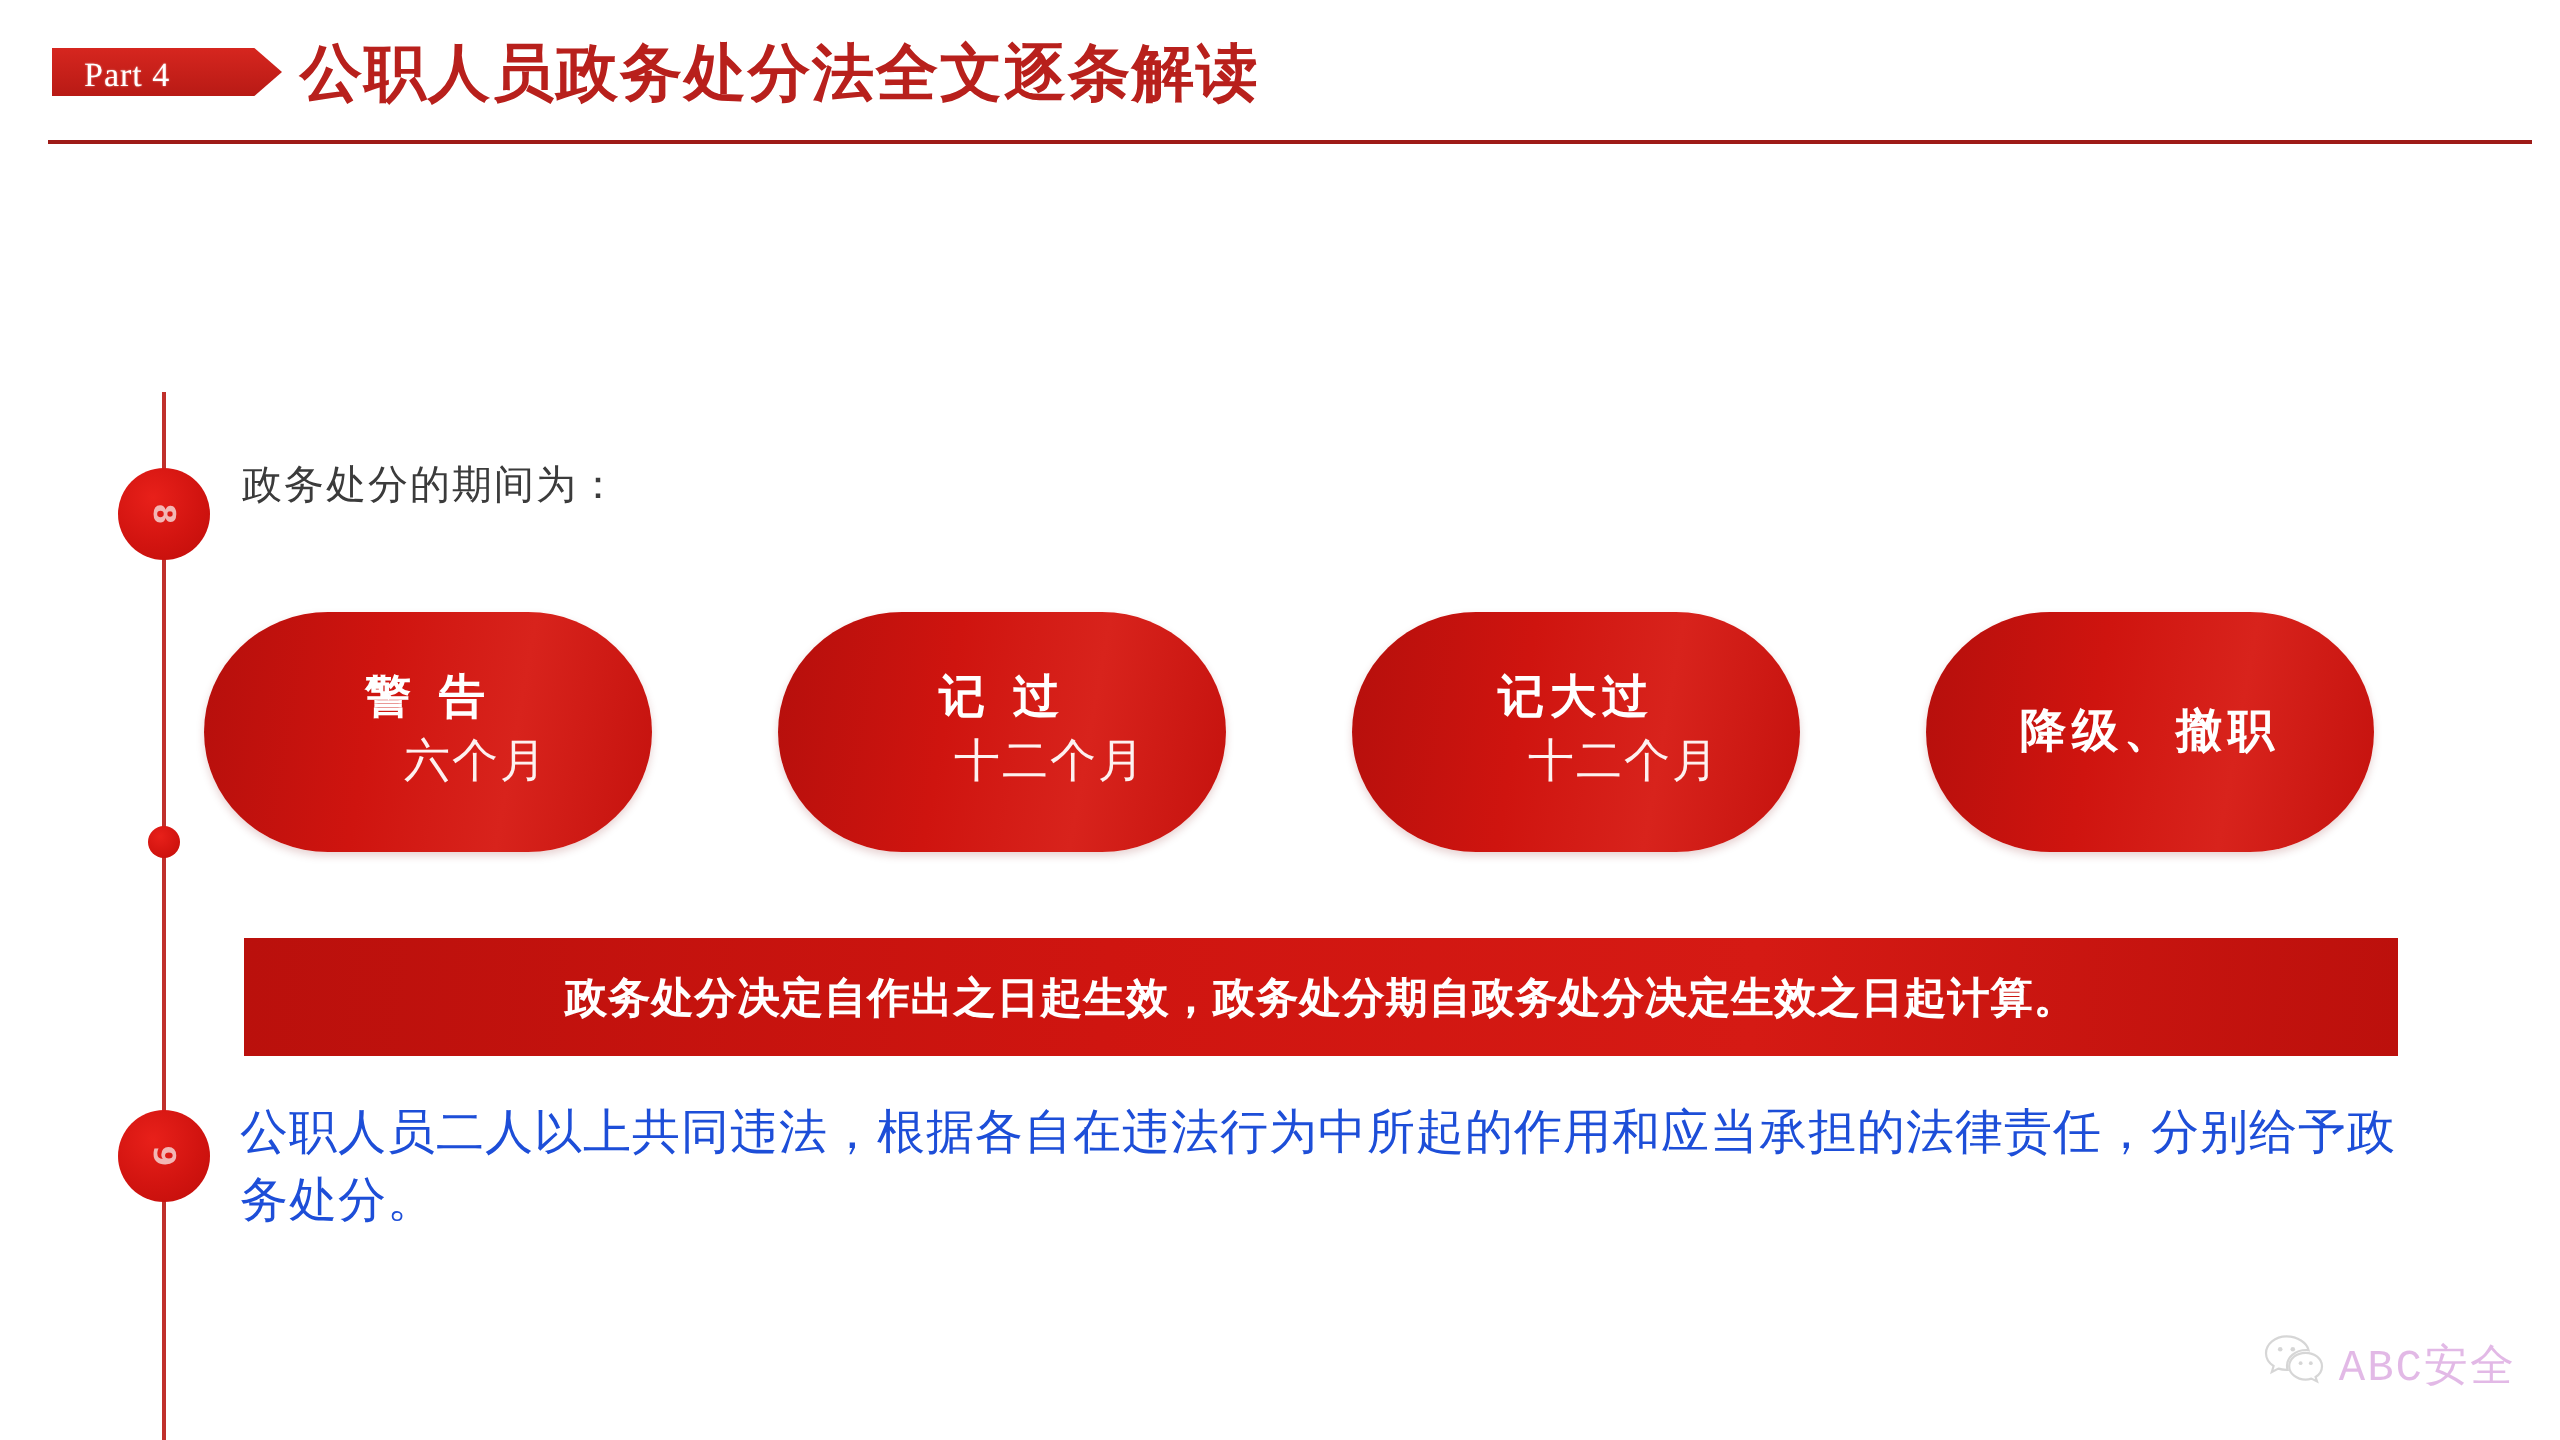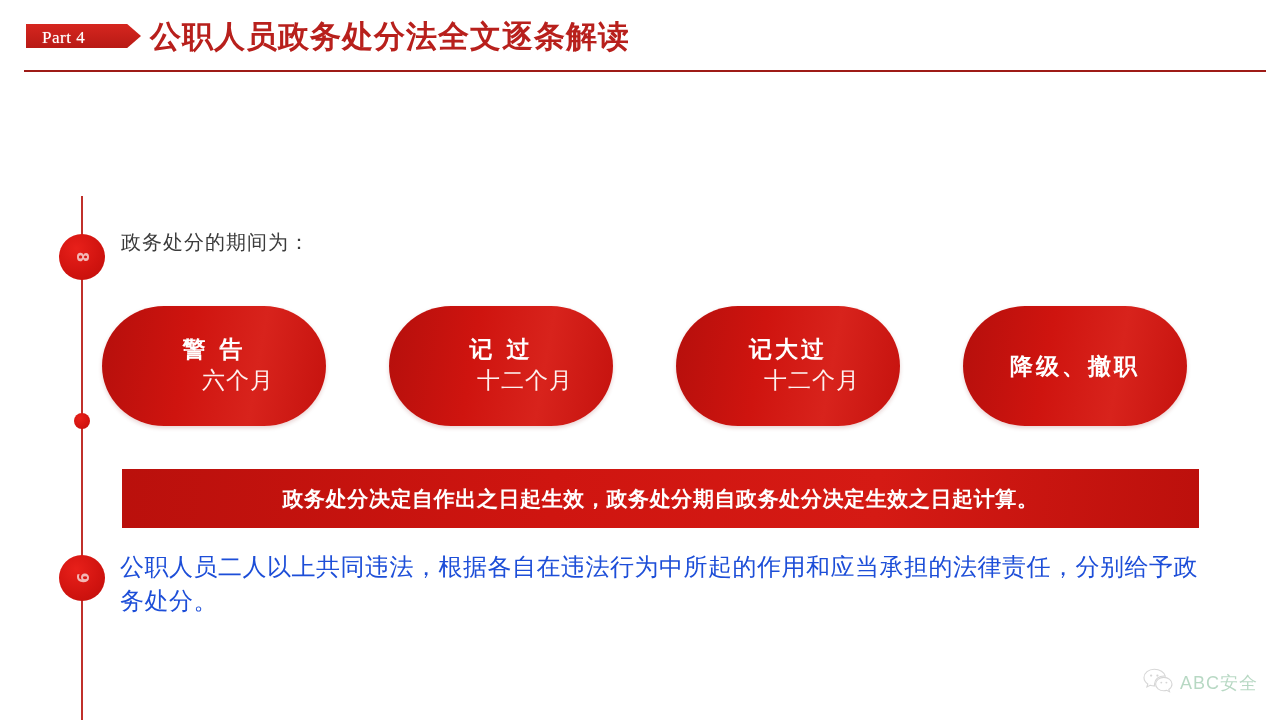--- a/index.html
+++ b/index.html
@@ -125,22 +125,22 @@
     font-family:Liberation Mono, monospace;
   }
 
   
   .watermark{
     position:absolute;right:22px;bottom:22px;
     display:flex;align-items:center;gap:7px;
     opacity:.30;
   }
   .wm-label{
-    font-size:18px;color:#15803d;letter-spacing:1px;
-    font-family:Liberation Sans, sans-serif;
+    font-size:22px;color:#a21caf;letter-spacing:1px;
+    font-family:Liberation Mono, monospace;
   }
 </style>
 </head>
 <body>
 
 <div class="header">
   <div class="part-badge">
     <span class="part-badge-inner">Part 4</span>
   </div>
   <div class="header-title">公职人员政务处分法全文逐条解读</div>

